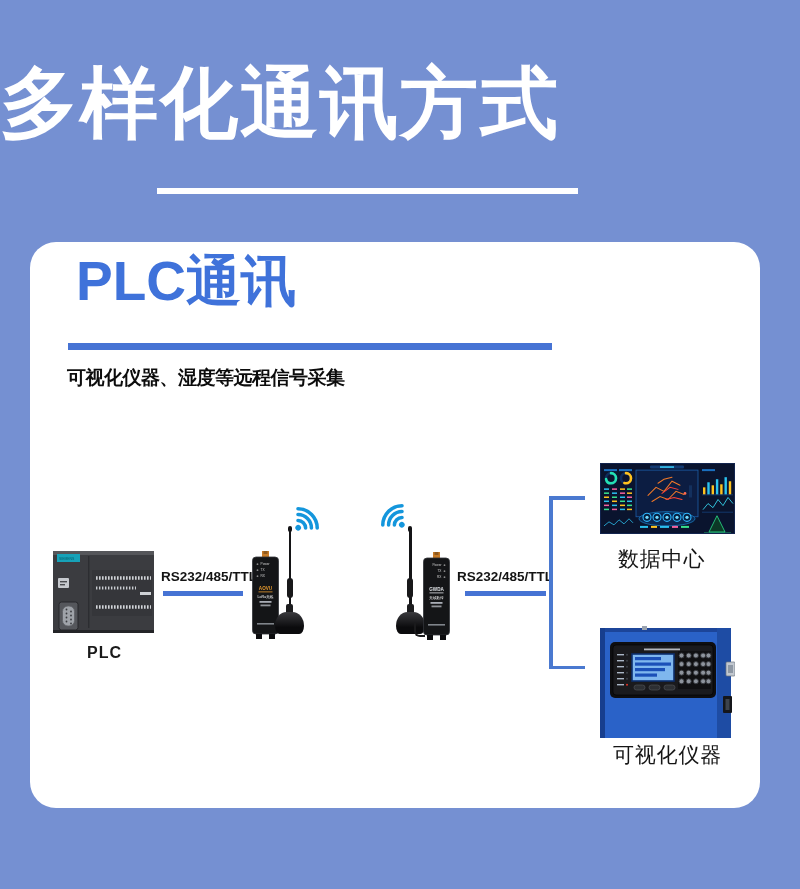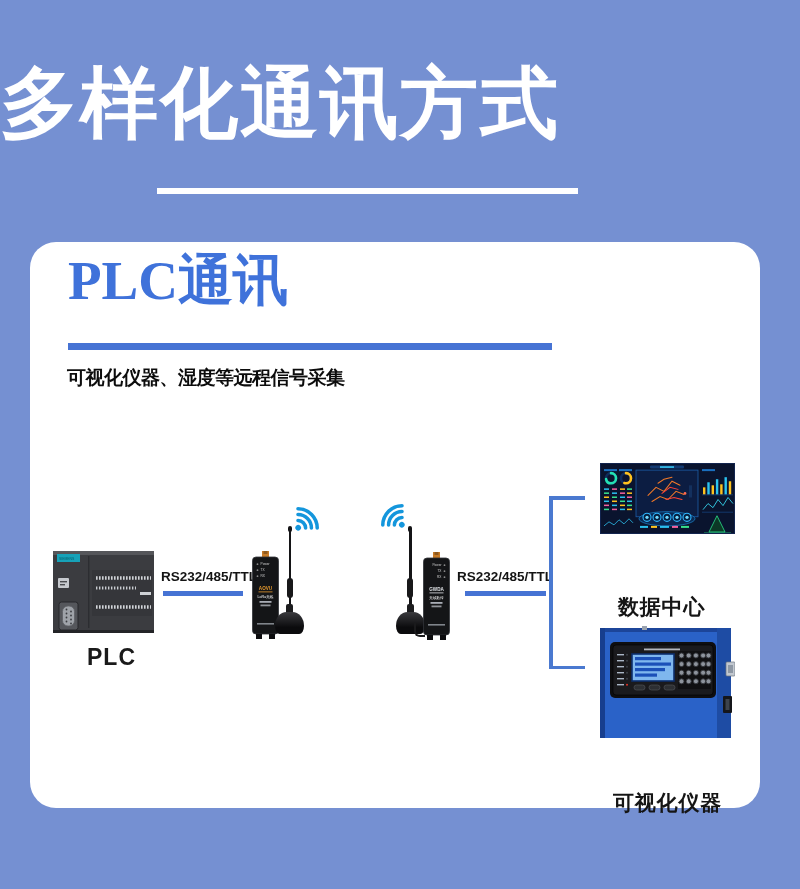--- a/index.html
+++ b/index.html
@@ -14,32 +14,32 @@
   .main-title{
     left:0;top:64px;width:710px;text-align:left;
     color:#ffffff;font-size:78px;font-weight:bold;line-height:1;
     letter-spacing:2px;white-space:nowrap;
   }
   .title-underline{left:157px;top:188px;width:421px;height:6px;background:#ffffff;}
 
   
   .card{left:30px;top:242px;width:730px;height:566px;background:#ffffff;border-radius:26px;}
   .section-heading{
-    left:38px;top:6px;font-size:55px;font-weight:bold;line-height:1.2;
-    color:var(--heading-blue,#3f72da);white-space:nowrap;font-family:Liberation Serif, serif;
+    left:46px;top:6px;font-size:55px;font-weight:bold;line-height:1.2;
+    color:var(--heading-blue,#3f72da);white-space:nowrap;
   }
   .heading-bar{left:38px;top:101px;width:484px;height:7px;background:var(--accent-blue,#4673d4);}
   .section-desc{
     left:37px;top:117px;width:560px;color:var(--text-dark,#0c0c0c);
     font-size:19px;font-weight:bold;line-height:38px;letter-spacing:-0.5px;white-space:nowrap;
   }
 
   
   .plc-image{left:22px;top:306px;width:104px;height:88px;}
-  .plc-label{left:57px;top:402px;font-size:23px;font-weight:600;color:#1a1a1a;letter-spacing:1px;}
+  .plc-label{left:57px;top:402px;font-size:16px;font-weight:600;color:#1a1a1a;letter-spacing:1px;}
   .link-label{font-size:13.5px;font-weight:bold;color:#141414;white-space:nowrap;line-height:16px;}
   .link-label.left{left:131px;top:327px;}
   .link-label.right{left:427px;top:327px;}
   .link-line{height:5px;background:var(--accent-blue,#4673d4);}
   .link-line.left{left:133px;top:349px;width:80px;}
   .link-line.right{left:435px;top:349px;width:81px;}
 
   .module{width:27px;height:89px;}
   .module.left{left:222px;top:309px;}
   .module.right{left:393px;top:310px;}
@@ -70,21 +70,21 @@
   .wifi-icon path{stroke:var(--wifi-blue,#1496dc);}
   .wifi-icon circle{fill:var(--wifi-blue,#1496dc);}
 
   .bracket{background:#4a79d0;}
   .bracket-v{left:519px;top:254px;width:3.5px;height:173px;}
   .bracket-h-top{left:519px;top:254px;width:36px;height:3.5px;}
   .bracket-h-bottom{left:519px;top:423.5px;width:36px;height:3.5px;}
 
   .datacenter-image{left:570px;top:221px;width:135px;height:71px;}
   .instrument-image{left:570px;top:384px;width:135px;height:112px;}
-  .output-label{font-size:21px;font-weight:700;color:#151515;letter-spacing:0.8px;white-space:nowrap;margin-top:48px;}
+  .output-label{font-size:21px;font-weight:400;color:#151515;letter-spacing:0.8px;white-space:nowrap;}
   .output-label.dc{left:588px;top:303px;}
   .output-label.inst{left:583px;top:499px;}
 </style>
 </head>
 <body>
 
 <div class="abs main-title">多样化通讯方式</div>
 <div class="abs title-underline"></div>
 
 <div class="abs card">

